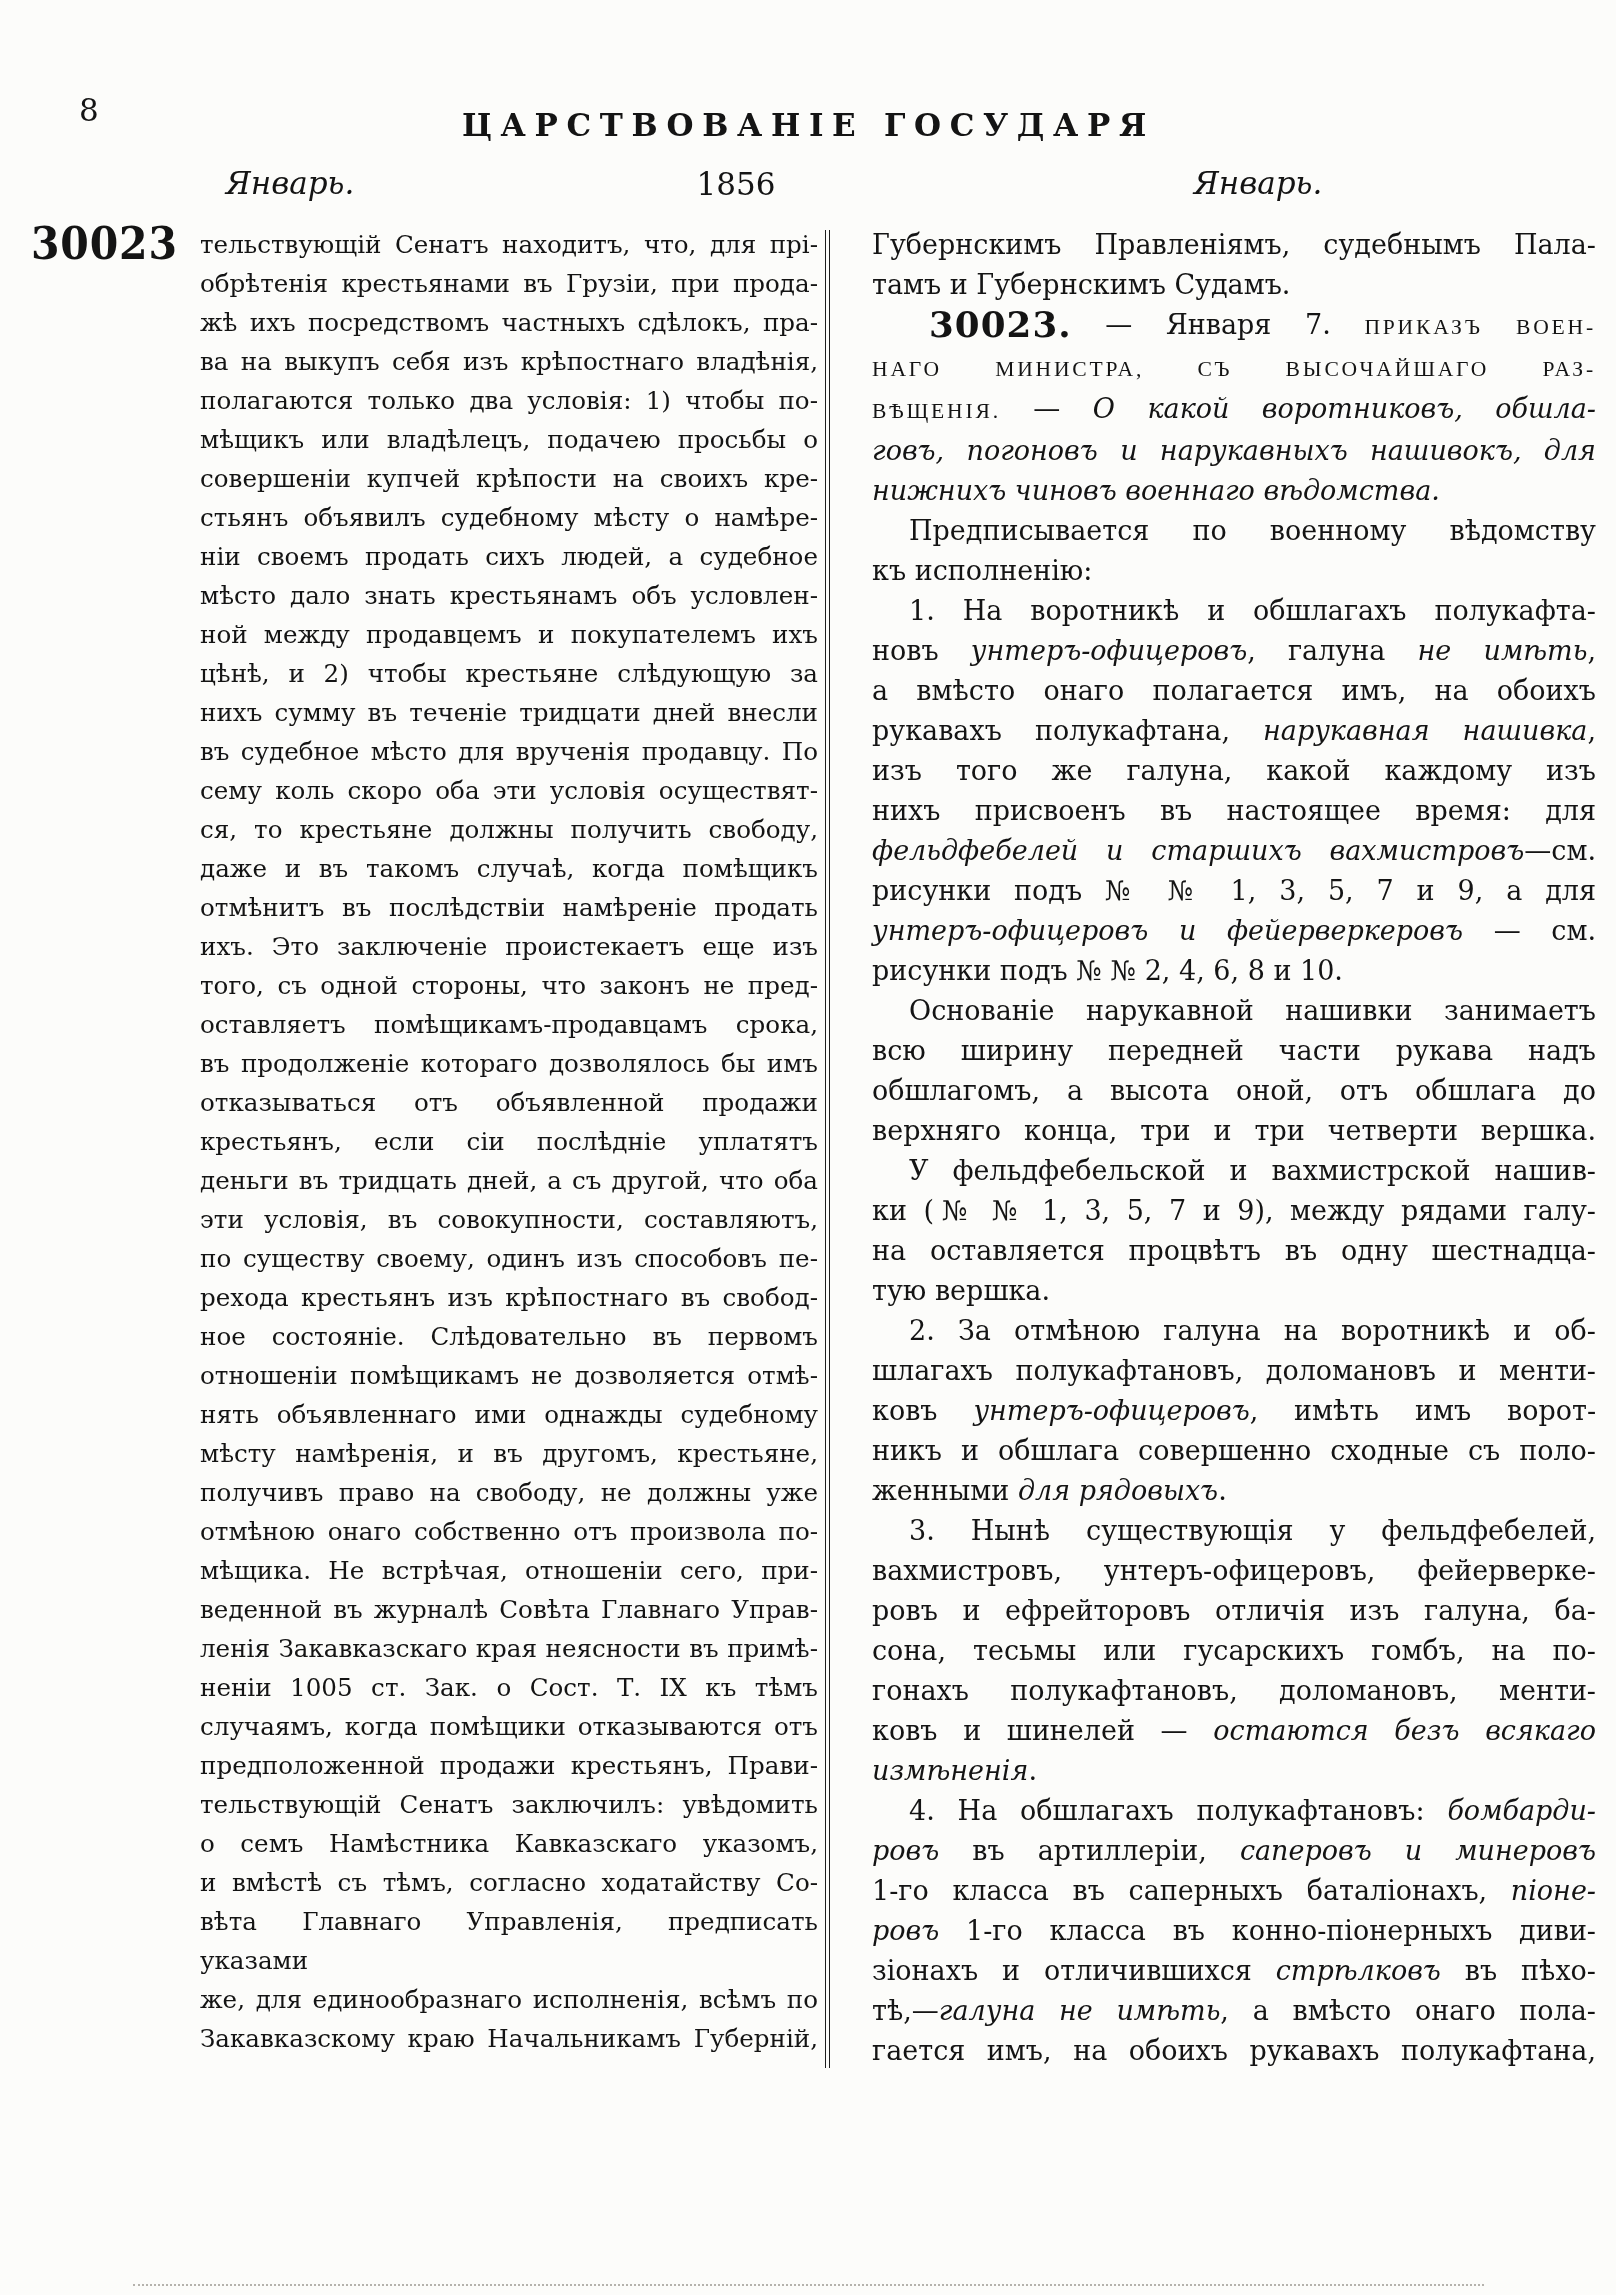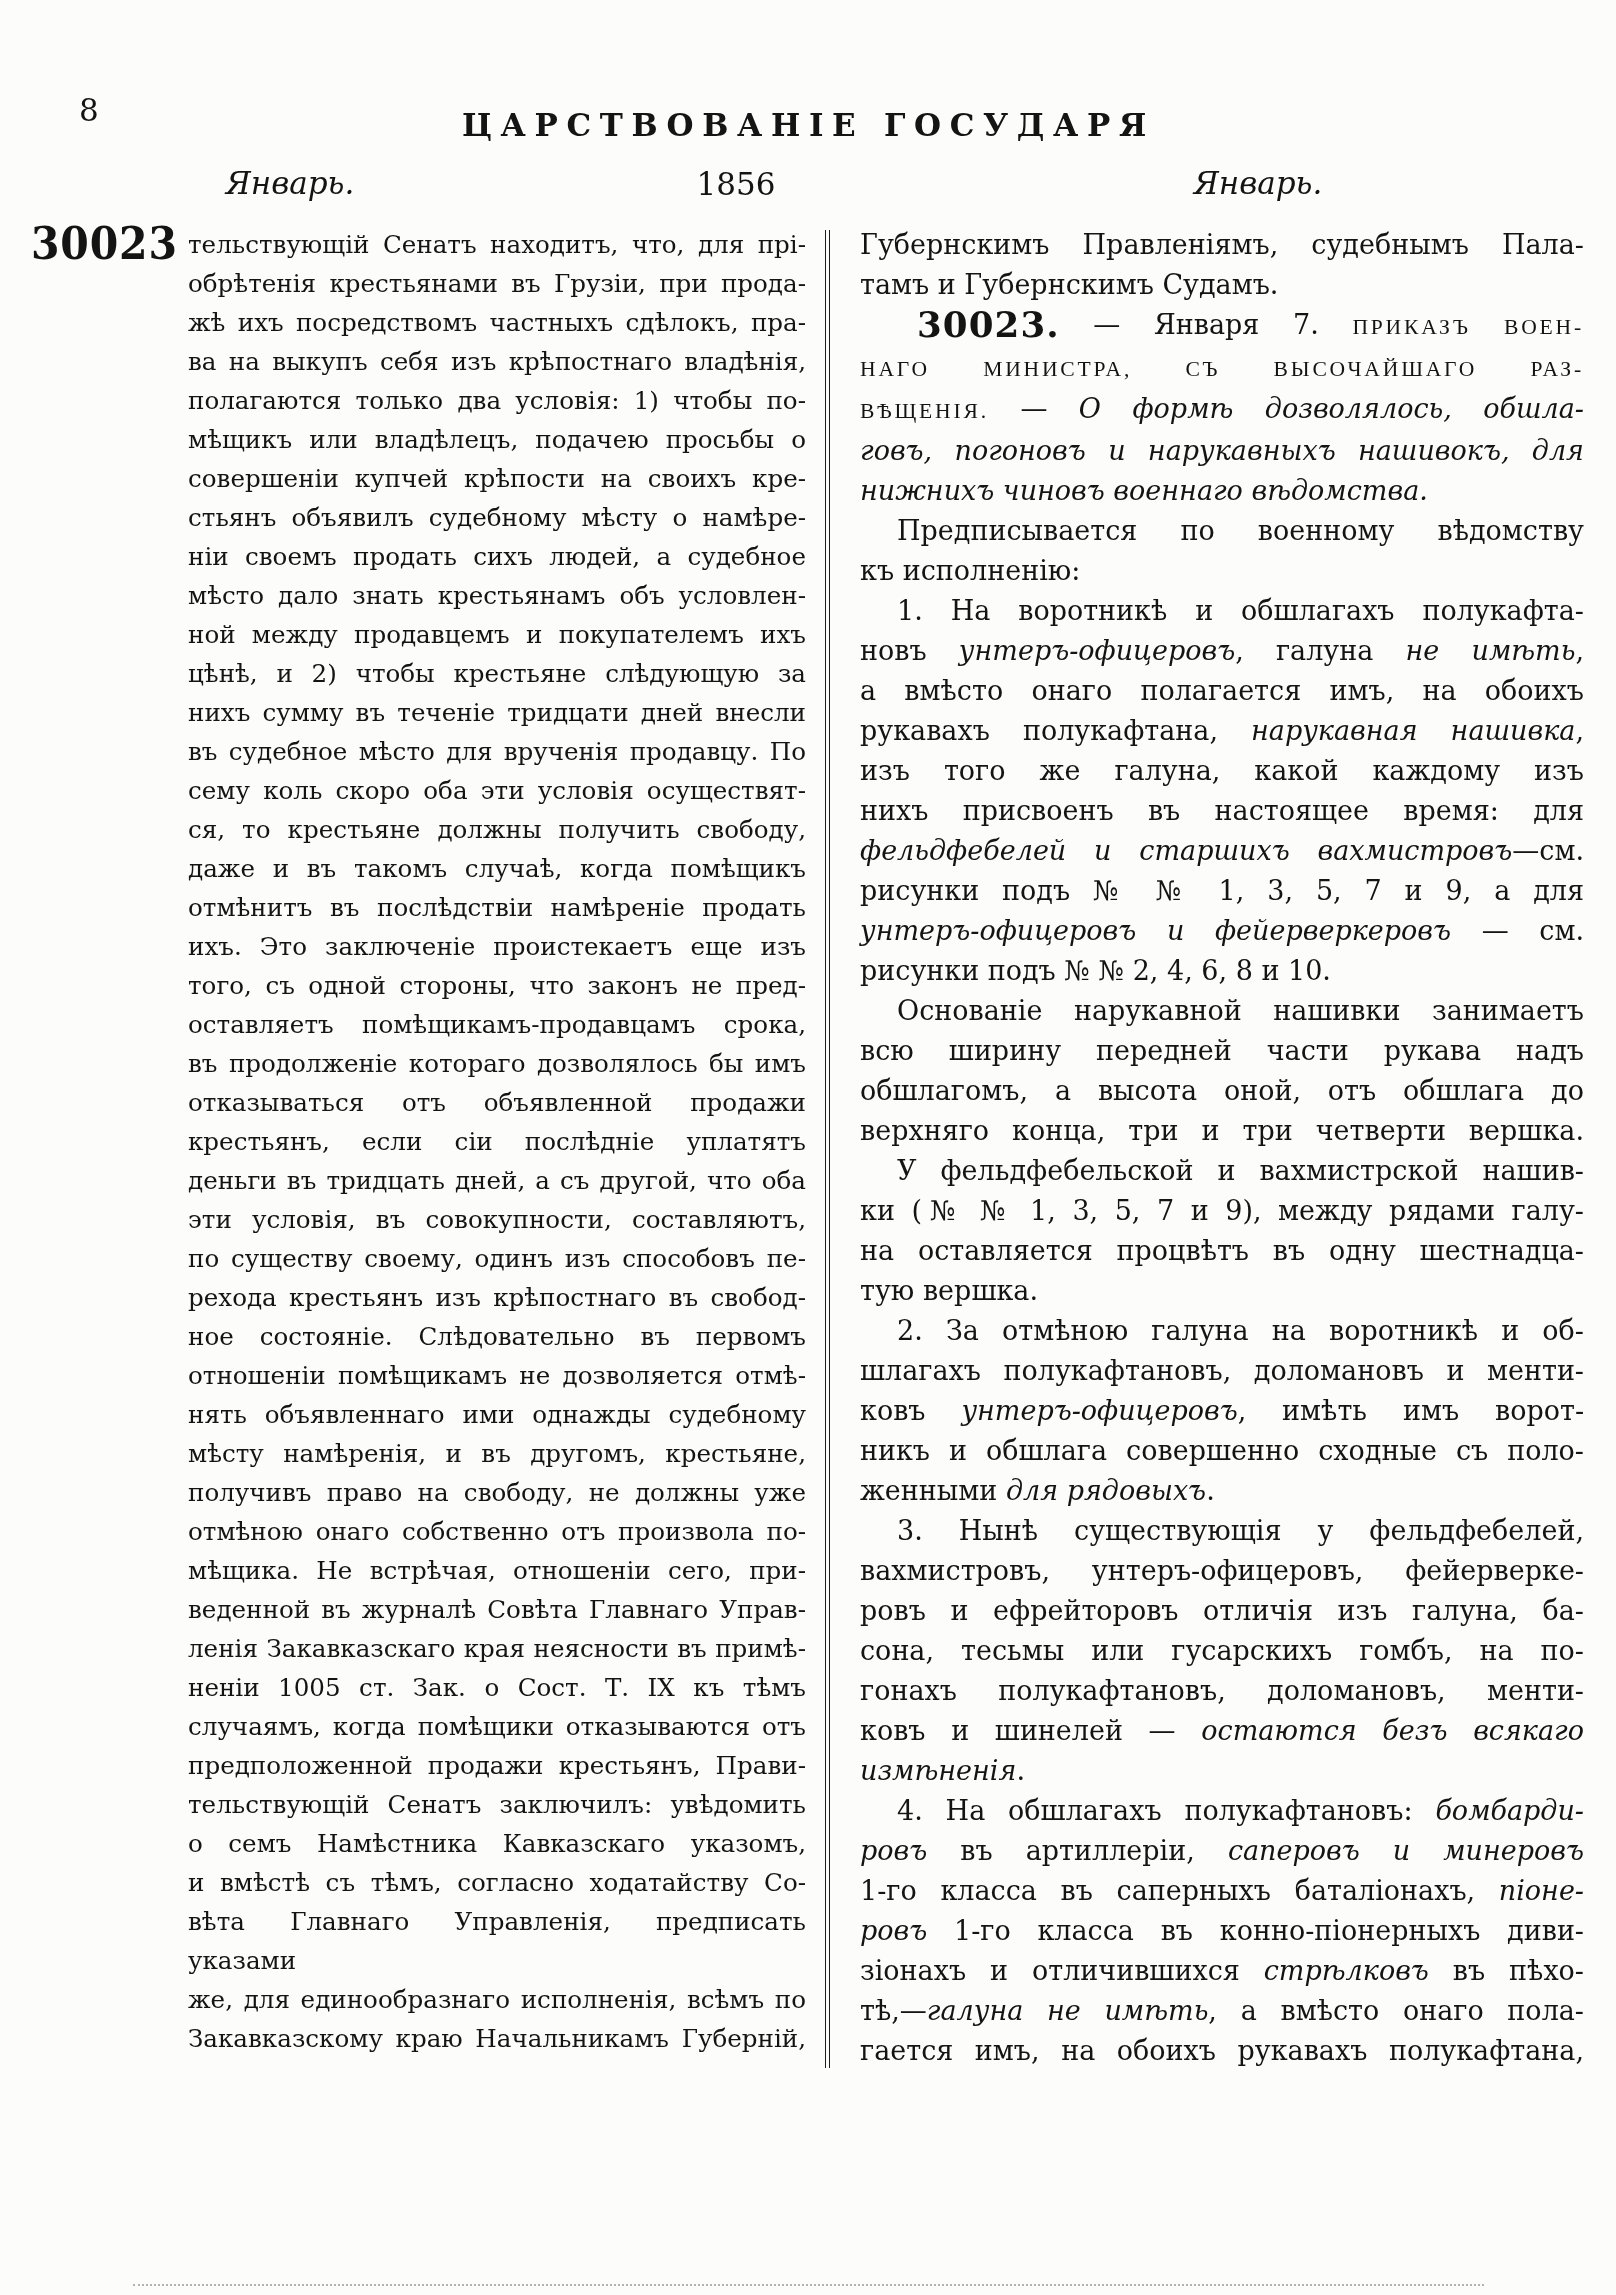--- a/index.html
+++ b/index.html
@@ -10,21 +10,21 @@
   }
   .hdr-pageno { position:absolute; left:79px; top:92px; font-size:31px; }
   .hdr-title  { position:absolute; left:0; top:107px; width:100%; text-align:center;
                 font-size:31px; font-weight:bold; letter-spacing:0.28em; }
   .hdr-month  { position:absolute; top:165px; width:280px; text-align:center;
                 font-style:italic; font-size:31px; }
   .hdr-month.left  { left:150px; }
   .hdr-month.right { left:1118px; }
   .hdr-year   { position:absolute; left:636px; top:166px; width:200px; text-align:center;
                 font-size:31px; }
-  .col { position:absolute; }
+  .col { position:absolute;margin-left:12px; }
   #left-col  { left:188px;  top:225px; width:618px;  font-size:24.6px; line-height:39px; }
   #right-col { left:860px; top:225px; width:724px; font-size:27px; line-height:40px; }
   .line { white-space:normal; }
   .line.j { text-align:justify; text-align-last:justify; }
   .line.p { text-indent:37px; }
   .line.P { text-indent:57px; }
   .it  { font-style:italic; }
   .sc  { font-size:0.80em; letter-spacing:0.13em;font-family:Liberation Serif, serif; }
   .num { font-size:1.32em; font-weight:bold; letter-spacing:0.03em; line-height:1; vertical-align:-2.7px; }
   .margin-entry-no {
@@ -103,21 +103,21 @@
       <div class="line j"><span>Закавказскому краю Начальникамъ Губерній,</span></div>
     </div>
 
   <div class="divider"></div>
 
   <div id="right-col" class="col">
       <div class="line j"><span>Губернскимъ Правленіямъ, судебнымъ Пала-</span></div>
       <div class="line"><span>тамъ и Губернскимъ Судамъ.</span></div>
       <div class="line j P"><span class="num">30023.</span><span> — Января 7. </span><span class="sc">ПРИКАЗЪ ВОЕН-</span></div>
       <div class="line j"><span class="sc">НАГО МИНИСТРА, СЪ ВЫСОЧАЙШАГО РАЗ-</span></div>
-      <div class="line j"><span class="sc">ВѢЩЕНІЯ.</span><span> — </span><span class="it">О формѣ дозволялось, обшла-</span></div>
+      <div class="line j"><span class="sc">ВѢЩЕНІЯ.</span><span> — </span><span class="it">О какой воротниковъ, обшла-</span></div>
       <div class="line j"><span class="it">говъ, погоновъ и нарукавныхъ нашивокъ, для</span></div>
       <div class="line"><span class="it">нижнихъ чиновъ военнаго вѣдомства.</span></div>
       <div class="line j p"><span>Предписывается по военному вѣдомству</span></div>
       <div class="line"><span>къ исполненію:</span></div>
       <div class="line j p"><span>1. На воротникѣ и обшлагахъ полукафта-</span></div>
       <div class="line j"><span>новъ </span><span class="it">унтеръ-офицеровъ</span><span>, галуна </span><span class="it">не имѣть</span><span>,</span></div>
       <div class="line j"><span>а вмѣсто онаго полагается имъ, на обоихъ</span></div>
       <div class="line j"><span>рукавахъ полукафтана, </span><span class="it">нарукавная нашивка</span><span>,</span></div>
       <div class="line j"><span>изъ того же галуна, какой каждому изъ</span></div>
       <div class="line j"><span>нихъ присвоенъ въ настоящее время: для</span></div>

